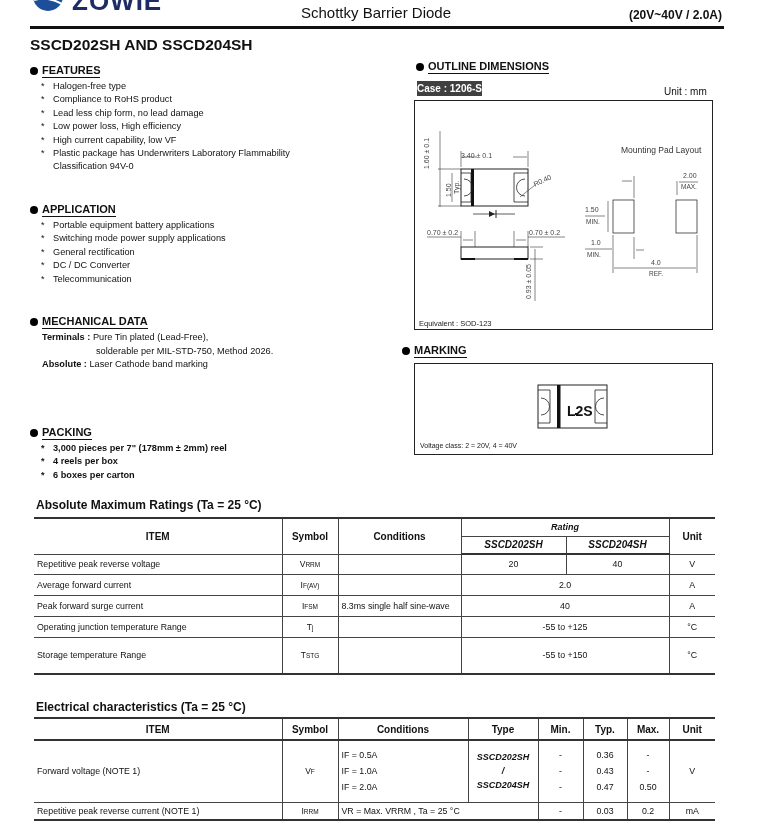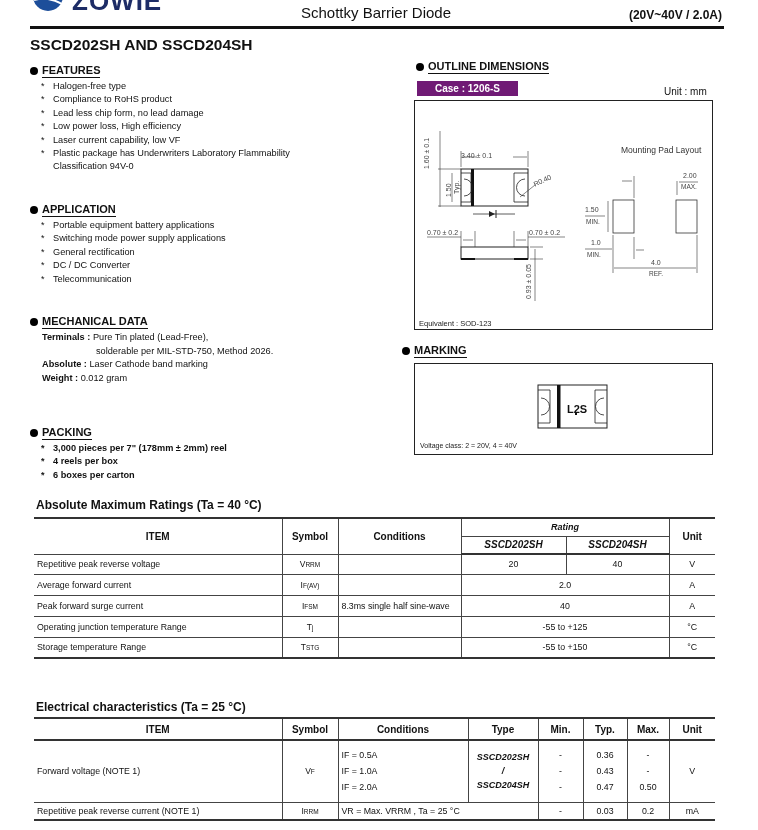--- a/index.html
+++ b/index.html
@@ -17,21 +17,21 @@
   .sec-head { font-size:11px; font-weight:bold; display:flex; align-items:center; }
   .sec-head .dot { width:8px; height:8px; border-radius:50%; background:#000; margin-right:4px; display:inline-block; }
   .sec-head .lbl { border-bottom:1.5px solid #111; padding-bottom:1px; }
   .blist { list-style:none; margin:8px; padding:0; font-size:9.2px; line-height:13.4px; }
   .blist li { position:relative; padding-left:12px; }
   .blist li::before { content:"*"; position:absolute; left:0; top:0; font-size:9px; }
   .mech { font-size:9.2px; line-height:13.6px; }
   .mech b { font-weight:bold; }
   .bold-list { font-weight:bold; }
 
-  .case-tag { left:417px; top:81px; background:#701a75; color:#fff; font-size:10px; font-weight:bold; padding:2px 18px; }
+  .case-tag { left:417px; top:81px; background:#404040; color:#fff; font-size:10px; font-weight:bold; padding:2px 0; }
   .unit-mm { left:664px; top:86px; font-size:10px; }
   .outline-box { left:414px; top:100px; width:299px; height:230px; border:1.2px solid #222; box-sizing:border-box; }
   .marking-box { left:414px; top:363px; width:299px; height:92px; border:1.2px solid #222; box-sizing:border-box; }
   .small-t { font-size:7.5px; color:#222; }
 
   .tbl-title { font-size:12px; font-weight:bold; }
   table.dt { position:absolute; border-collapse:collapse; font-size:8.8px; }
   table.dt td, table.dt th { border:1px solid #444; padding:0 3px; }
   table.dt th { font-weight:bold; font-size:10px; }
   table.dt .l { text-align:left; }
@@ -64,21 +64,21 @@
 <div class="abs" style="left:30px;top:64px;width:340px;">
   <div class="sec-head">
       <span class="dot"></span>
       <span class="lbl">FEATURES</span>
     </div>
   <ul class="blist" style="margin-left:11px;margin-top:2px;width:280px;">
     <li>Halogen-free type</li>
     <li>Compliance to RoHS product</li>
     <li>Lead less chip form, no lead damage</li>
     <li>Low power loss, High efficiency</li>
-    <li>Laser current capability, low VF</li>
+    <li>High current capability, low VF</li>
     <li>Plastic package has Underwriters Laboratory Flammability Classification 94V-0</li>
   </ul>
 </div>
 
 <div class="abs" style="left:30px;top:203px;width:340px;">
   <div class="sec-head">
       <span class="dot"></span>
       <span class="lbl">APPLICATION</span>
     </div>
   <ul class="blist" style="margin-left:11px;margin-top:2px;">
@@ -92,21 +92,20 @@
 
 <div class="abs" style="left:30px;top:315px;width:340px;">
   <div class="sec-head">
       <span class="dot"></span>
       <span class="lbl">MECHANICAL DATA</span>
     </div>
   <div class="mech" style="margin-left:12px;margin-top:2px;">
     <div><b>Terminals :</b> <span>Pure Tin plated (Lead-Free),</span></div>
     <div style="padding-left:54px;">solderable per MIL-STD-750, Method 2026.</div>
     <div><b>Absolute :</b> <span>Laser Cathode band marking</span></div>
-    <div><b>Weight :</b> <span>0.012 gram</span></div>
   </div>
 </div>
 
 <div class="abs" style="left:30px;top:426px;width:340px;">
   <div class="sec-head">
       <span class="dot"></span>
       <span class="lbl">PACKING</span>
     </div>
   <ul class="blist bold-list" style="margin-left:11px;margin-top:2px;">
     <li>3,000 pieces per 7" (178mm ± 2mm) reel</li>
@@ -207,25 +206,25 @@
 <div class="abs marking-box">
   <svg width="297" height="90" style="position:absolute;left:0;top:0;">
     <rect x="123" y="21" width="69" height="43" fill="#fff" stroke="#222" stroke-width="1"></rect>
     <rect x="142" y="21" width="3.5" height="43" fill="#111"></rect>
     <path d="M123 26 H135 V59 H123" fill="none" stroke="#222" stroke-width="0.8"></path>
     <path d="M126 34 A8 8 0 0 1 126 51" fill="none" stroke="#222" stroke-width="0.8"></path>
     <path d="M192 26 H180 V59 H192" fill="none" stroke="#222" stroke-width="0.8"></path>
     <path d="M189 34 A8 8 0 0 0 189 51" fill="none" stroke="#222" stroke-width="0.8"></path>
     <rect x="160" y="49" width="2" height="2" fill="#111"></rect>
   </svg>
-  <span class="abs" style="left:152px;top:39px;font-size:11px;font-weight:bold;">L2S</span>
+  <span class="abs" style="left:152px;top:39px;font-size:14px;font-weight:bold;">L2S</span>
   <span class="abs small-t" style="left:5px;top:78px;font-size:7px;">Voltage class: 2 = 20V, 4 = 40V</span>
 </div>
 
-<div class="abs tbl-title" style="left:36px;top:498px;">Absolute Maximum Ratings (Ta = 40 °C)</div>
+<div class="abs tbl-title" style="left:36px;top:498px;">Absolute Maximum Ratings (Ta = 25 °C)</div>
 <table class="dt" style="left:34px;top:517px;width:681px;">
   <colgroup>
       <col style="width:248px">
       <col style="width:56px">
       <col style="width:123px">
       <col style="width:105px">
       <col style="width:103px">
       <col style="width:46px">
     </colgroup>
   <tbody>
@@ -262,21 +261,21 @@
     <td class="c" colspan="2">40</td>
     <td class="c">A</td>
   </tr>
   <tr style="height:21px;">
     <td class="l">Operating junction temperature Range</td>
     <td class="c sym"><span>T</span><small>j</small></td>
     <td></td>
     <td class="c" colspan="2">-55 to +125</td>
     <td class="c">°C</td>
   </tr>
-  <tr style="height:21px;">
+  <tr style="height:37px;">
     <td class="l">Storage temperature Range</td>
     <td class="c sym"><span>T</span><small>STG</small></td>
     <td></td>
     <td class="c" colspan="2">-55 to +150</td>
     <td class="c">°C</td>
   </tr>
 </tbody>
   </table>
 
 <div class="abs tbl-title" style="left:36px;top:700px;">Electrical characteristics (Ta = 25 °C)</div>

